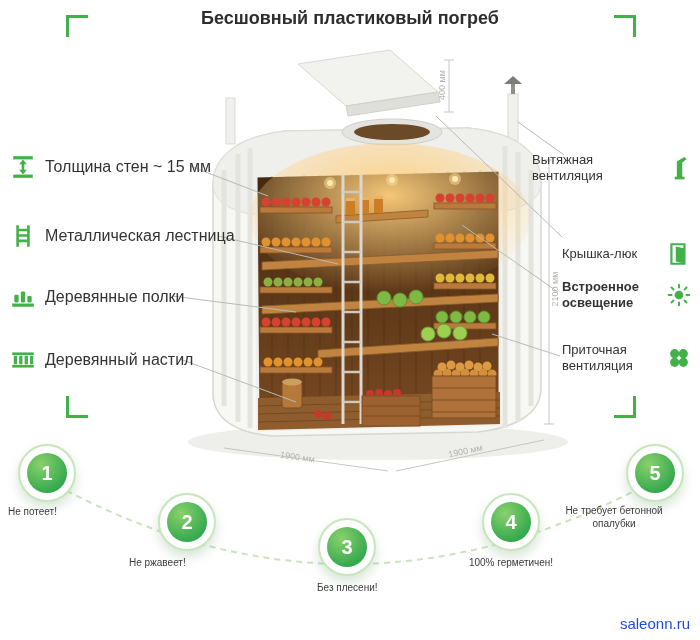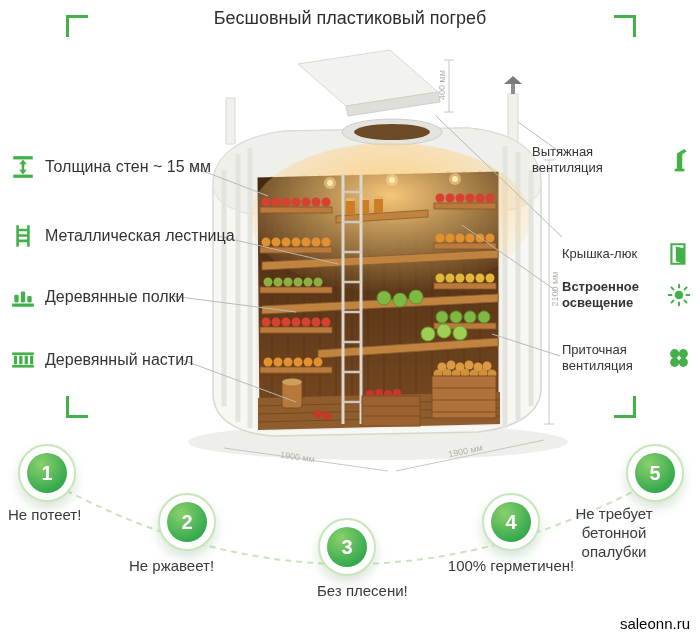--- a/index.html
+++ b/index.html
@@ -6,21 +6,21 @@
   html,body { margin:0; padding:0; background:#fff; }
   .canvas {
     position: relative; width: 700px; height: 640px; overflow: hidden;
     background: #ffffff; color: #333;
     font-family: "Liberation Sans", "DejaVu Sans", sans-serif;
   }
   .art { position:absolute; left:0; top:0; z-index:0; }
 
   .title {
     position:absolute; top:8px; left:0; right:0; z-index:3;
-    text-align:center; font-size:18px; font-weight:normal; color:#2d2d2d;
+    text-align:center; font-size:18px; font-weight:bold; color:#2d2d2d;
   }
 
   .bracket { position:absolute; width:22px; height:22px; z-index:3; }
   .bracket.tl { left:66px;  top:15px;  border-left:3px solid #43b049; border-top:3px solid #43b049; }
   .bracket.tr { right:64px; top:15px;  border-right:3px solid #43b049; border-top:3px solid #43b049; }
   .bracket.bl { left:66px;  top:396px; border-left:3px solid #43b049; border-bottom:3px solid #43b049; }
   .bracket.br { right:64px; top:396px; border-right:3px solid #43b049; border-bottom:3px solid #43b049; }
 
   .feature { position:absolute; left:10px; z-index:3; display:flex; align-items:center; gap:9px; font-size:16px; }
   .feature .txt { white-space:nowrap; color:#333; }
@@ -40,23 +40,23 @@
     background:#fff; border:2px solid #c8e6bc;
     box-shadow: 0 6px 12px rgba(60,120,60,.20);
     display:flex; align-items:center; justify-content:center;
   }
   .bci {
     width:40px; height:40px; border-radius:50%;
     background: radial-gradient(circle at 35% 28%, #8ad06d, #33a84d 75%);
     color:#fff; font-size:20px; font-weight:bold;
     display:flex; align-items:center; justify-content:center;
   }
-  .blabel { position:absolute; z-index:3; font-size:15px; color:#3a3a3a; line-height:1.25; }
-
-  .watermark { position:absolute; right:10px; bottom:8px; z-index:3; font-size:15px; color:#000000; }
+  .blabel { position:absolute; z-index:3; font-size:10px; color:#3a3a3a; line-height:1.25; }
+
+  .watermark { position:absolute; right:10px; bottom:8px; z-index:3; font-size:15px; color:#1d4ed8; }
 </style>
 </head>
 <body>
 
 <div class="canvas">
 
   <svg class="art" width="700" height="640" viewBox="0 0 700 640">
     <defs>
       <linearGradient id="wood" x1="0" y1="0" x2="0" y2="1">
         <stop offset="0" stop-color="#42280f"></stop>
@@ -375,21 +375,21 @@
           <rect x="2" y="16.6" width="20" height="2.4"></rect>
           <rect x="3.5" y="8" width="3" height="8"></rect>
           <rect x="8.5" y="8" width="3" height="8"></rect>
           <rect x="13.5" y="8" width="3" height="8"></rect>
           <rect x="18.5" y="8" width="3" height="8"></rect>
         </svg>
     </span>
     <span class="txt">Деревянный настил</span>
   </div>
 
-  <div class="feature-r" style="top:144px;gap:40px;">
+  <div class="feature-r" style="top:152px;gap:40px;">
     <span class="txt">Вытяжная вентиляция</span>
     <span class="icon">
       <svg viewBox="0 0 24 24" fill="#43b049">
           <path d="M10 22h5V7l4-3-2.2-2.2L10 6z"></path>
           <rect x="8" y="20" width="9" height="2.5"></rect>
         </svg>
     </span>
   </div>
   <div class="feature-r" style="top:226px;margin-top:15px;">
     <span class="txt">Крышка-люк</span>

